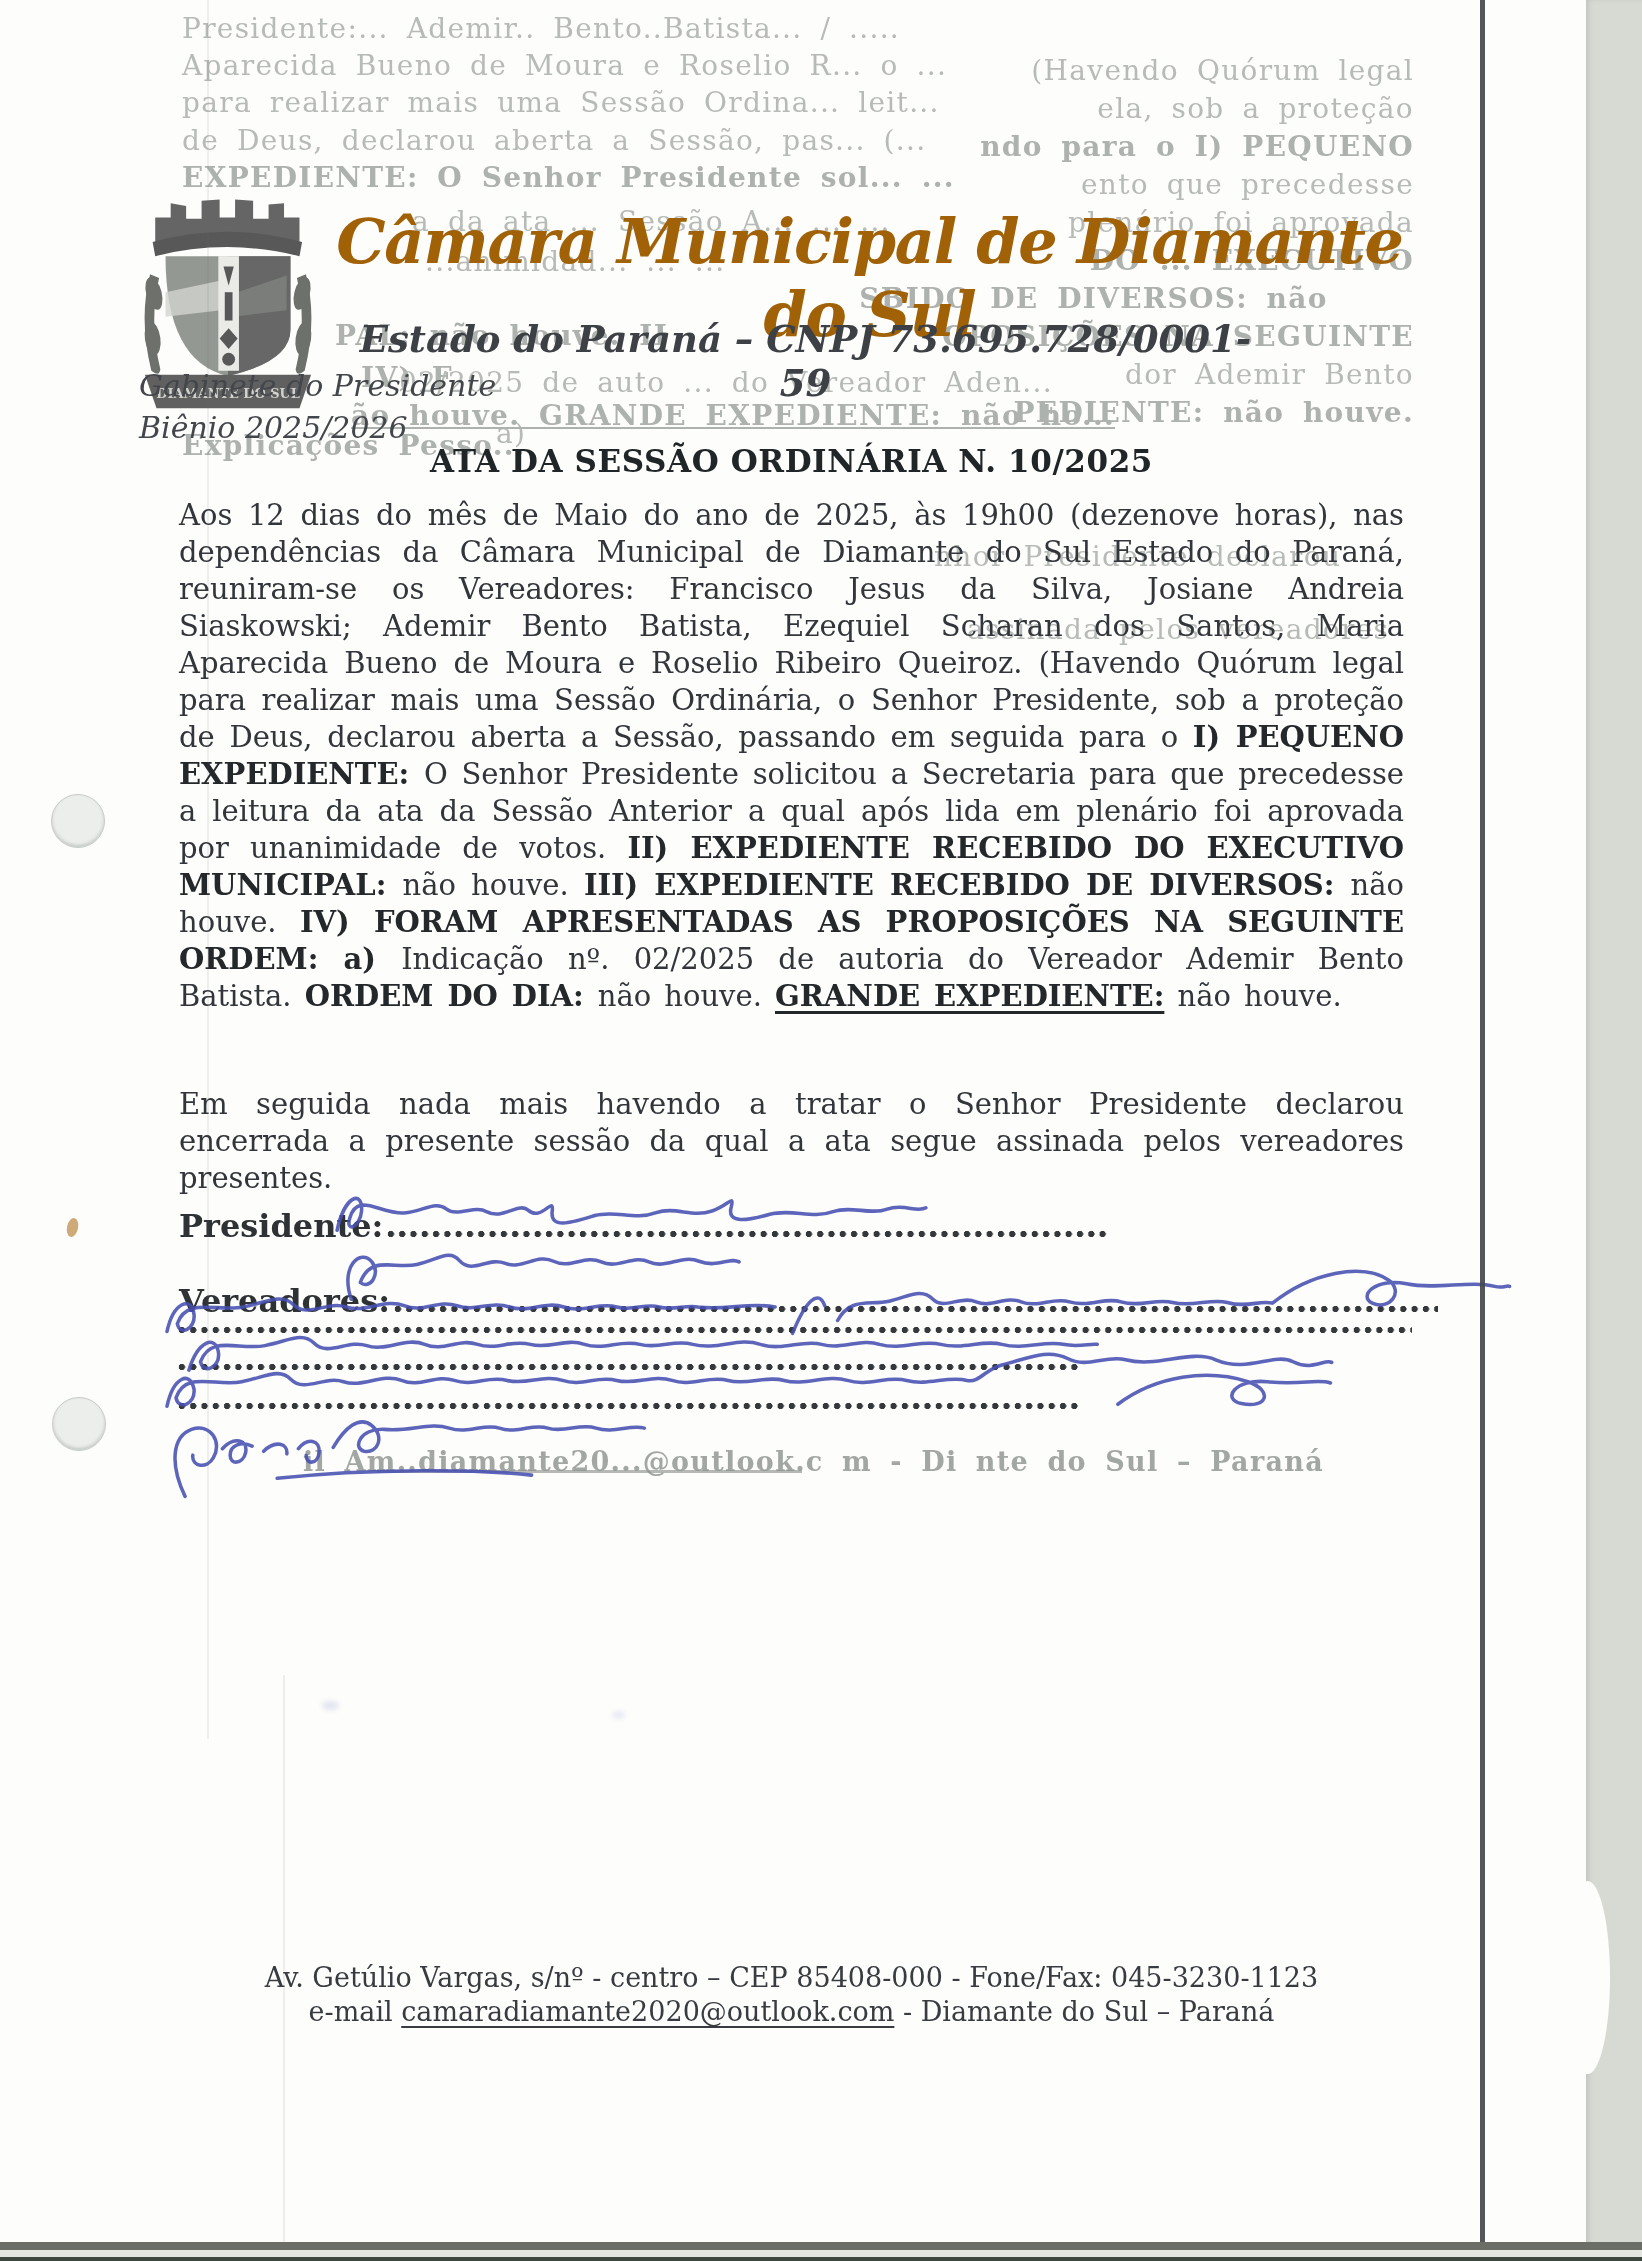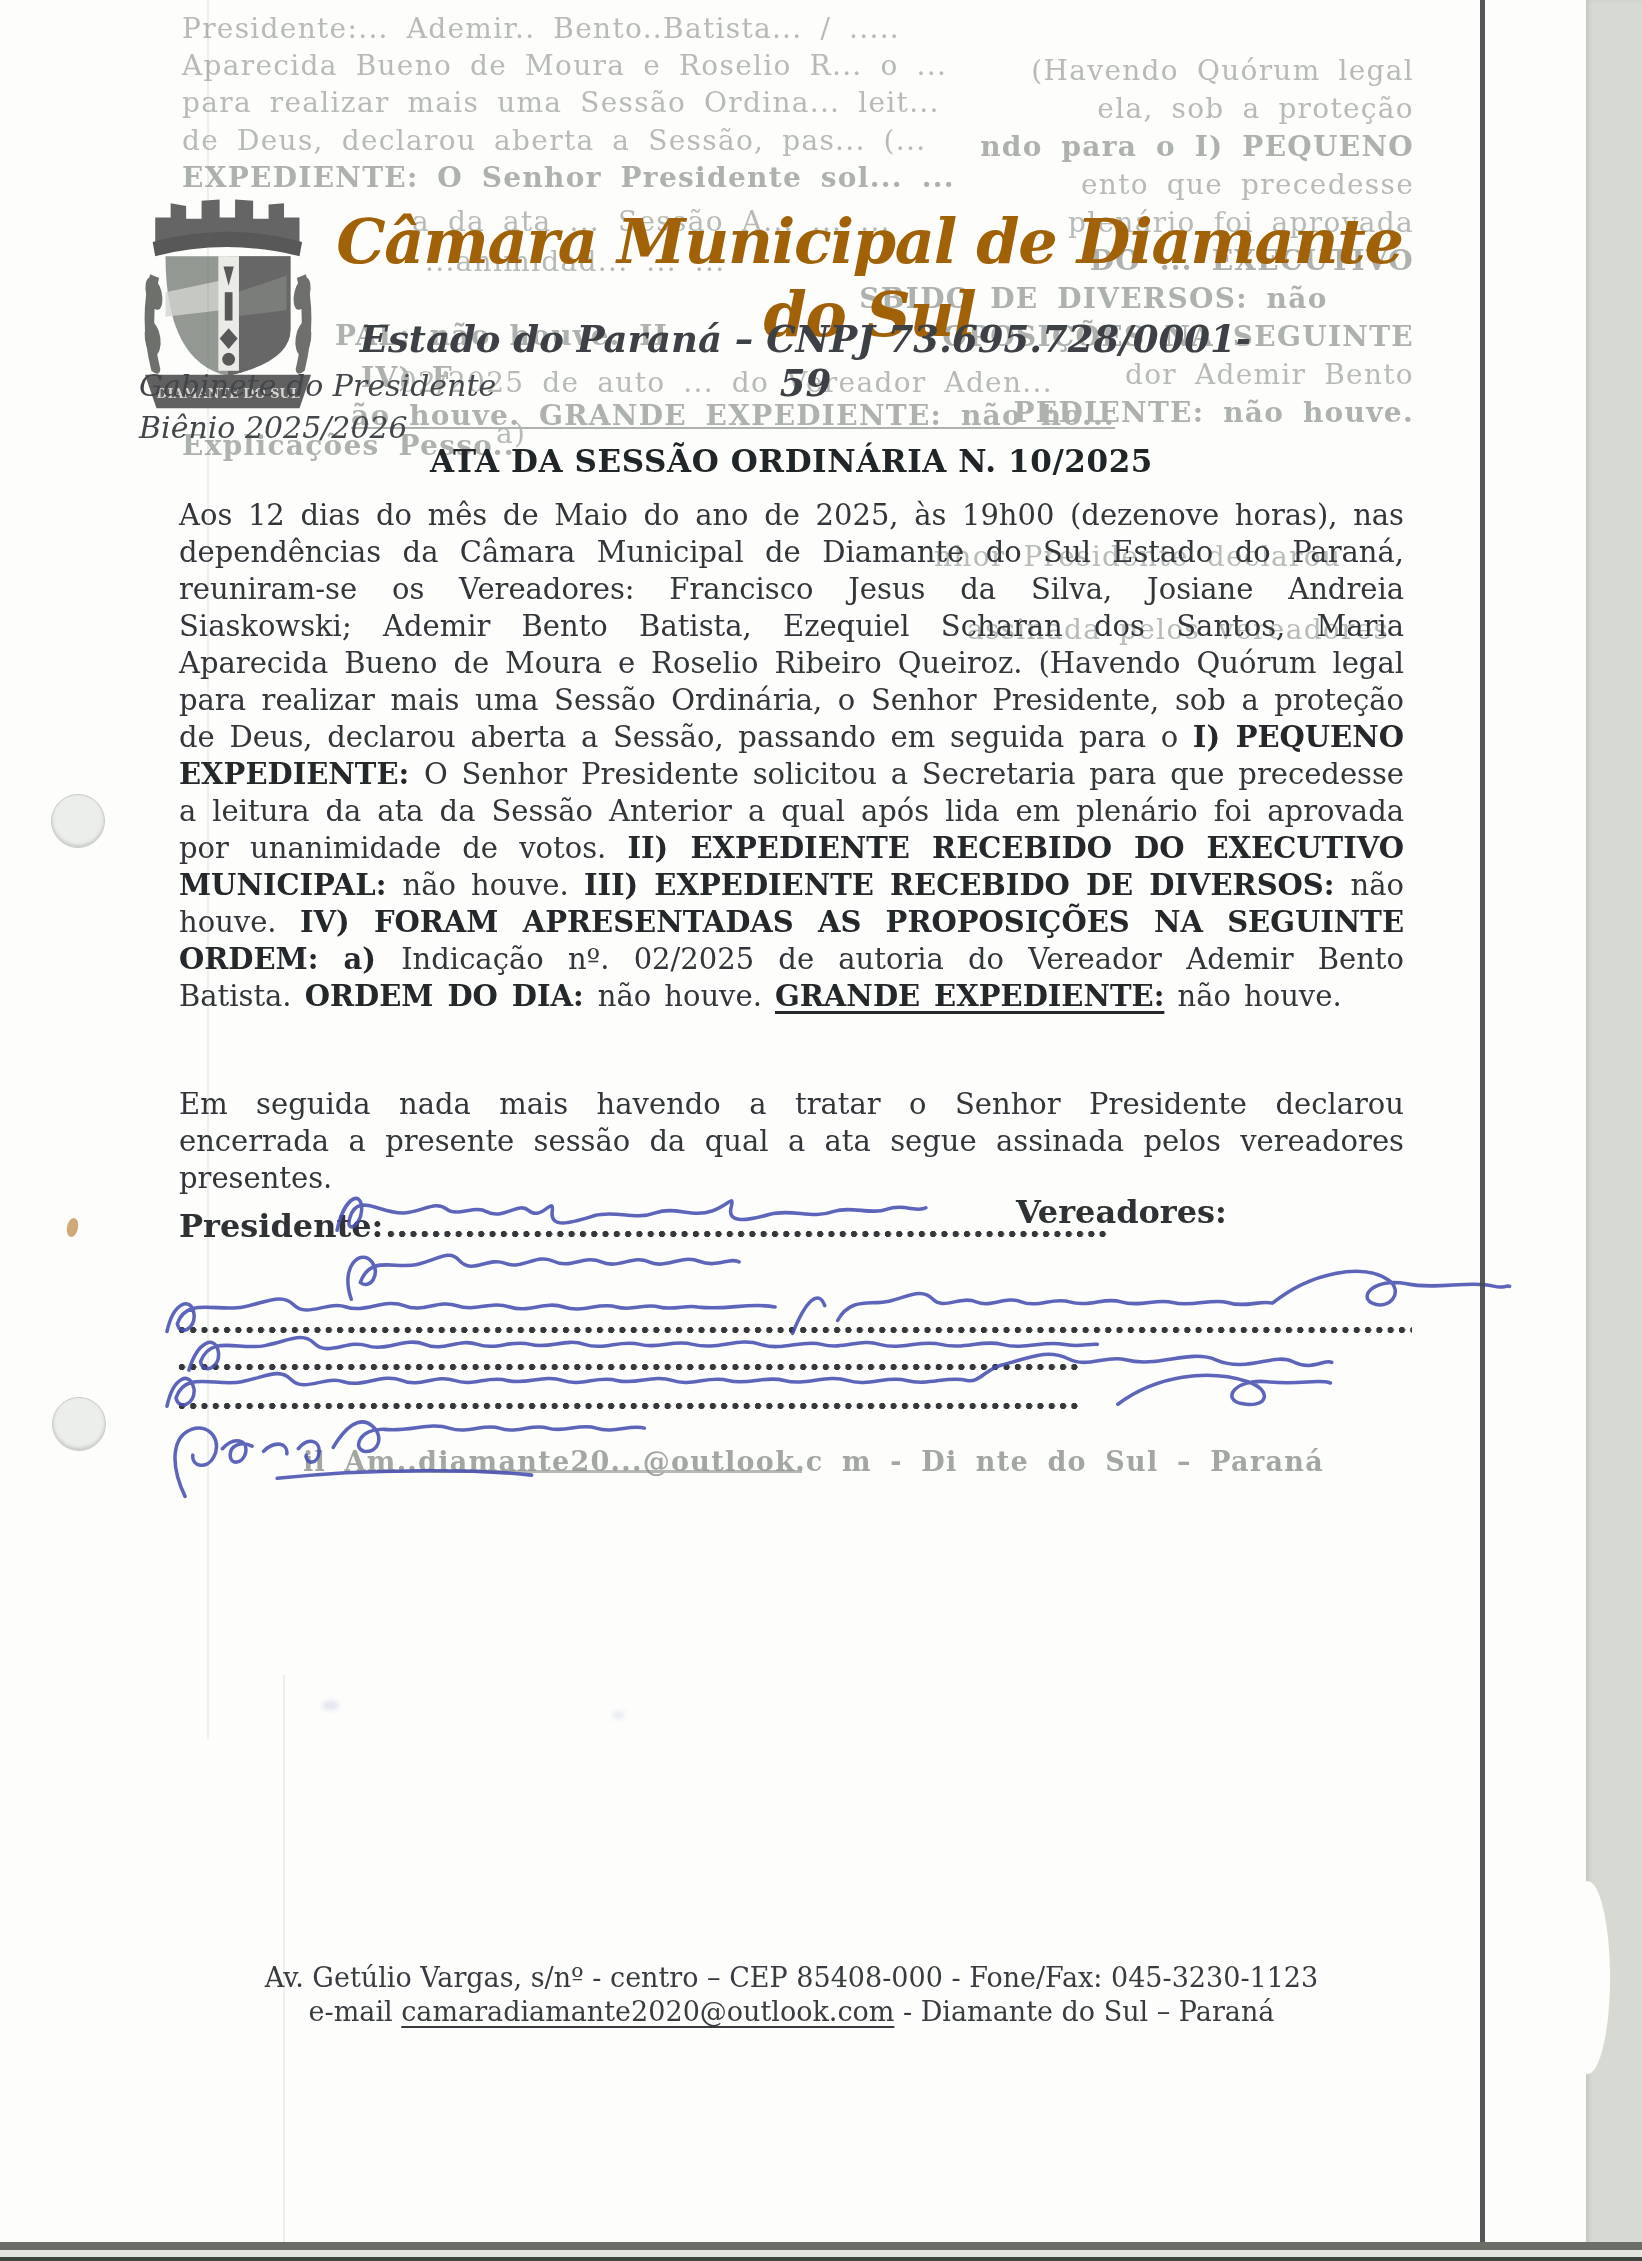--- a/index.html
+++ b/index.html
@@ -140,21 +140,21 @@
     <span>Aos 12 dias do mês de Maio do ano de 2025, às 19h00 (dezenove horas), nas dependências da Câmara Municipal de Diamante do Sul Estado do Paraná, reuniram-se os Vereadores: Francisco Jesus da Silva, Josiane Andreia Siaskowski; Ademir Bento Batista, Ezequiel Scharan dos Santos, Maria Aparecida Bueno de Moura e Roselio Ribeiro Queiroz. (Havendo Quórum legal para realizar mais uma Sessão Ordinária, o Senhor Presidente, sob a proteção de Deus, declarou aberta a Sessão, passando em seguida para o </span><b>I) PEQUENO EXPEDIENTE: </b><span>O Senhor Presidente solicitou a Secretaria para que precedesse a leitura da ata da Sessão Anterior a qual após lida em plenário foi aprovada por unanimidade de votos. </span><b>II) EXPEDIENTE RECEBIDO DO EXECUTIVO MUNICIPAL: </b><span>não houve. </span><b>III) EXPEDIENTE RECEBIDO DE DIVERSOS: </b><span>não houve. </span><b>IV) FORAM APRESENTADAS AS PROPOSIÇÕES NA SEGUINTE ORDEM: a) </b><span>Indicação nº. 02/2025 de autoria do Vereador Ademir Bento Batista. </span><b>ORDEM DO DIA: </b><span>não houve. </span><b class="u">GRANDE EXPEDIENTE:</b><span> não houve.</span>
   </div>
 
 
   <div class="para closing">Em seguida nada mais havendo a tratar o Senhor Presidente declarou encerrada a presente sessão da qual a ata segue assinada pelos vereadores presentes.</div>
 
   <div class="sig-row" style="top:1209px;height:33px;">
     <span class="sig-label">Presidente:</span>
     <span class="dots" style="width:720px;"></span>
   </div>
-  <div class="sig-row" style="top:1196px;height:33px;flex-direction:column;">
+  <div class="sig-row" style="top:1284px;height:33px;">
     <span class="sig-label">Vereadores:</span>
     <span class="dots" style="width:1044px;"></span>
   </div>
   <div class="dotline" style="left:178px;top:1326px;width:1234px;"></div>
   <div class="dotline" style="left:178px;top:1363px;width:904px;"></div>
   <div class="dotline" style="left:178px;top:1402px;width:904px;"></div>
 
   <div class="ghost b" style="left:303px;top:1446px;font-size:27px;color:#a2a7a3;">il  Am..diamante20...@outlook.c  m   -  Di      nte  do  Sul  –  Paraná</div>
   <div class="ghost-underline"></div>
 

